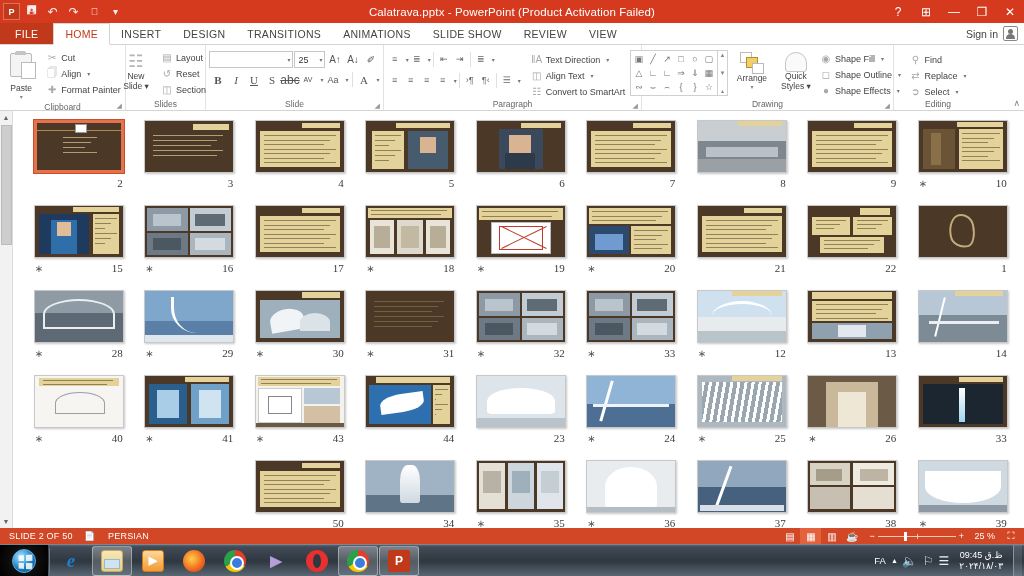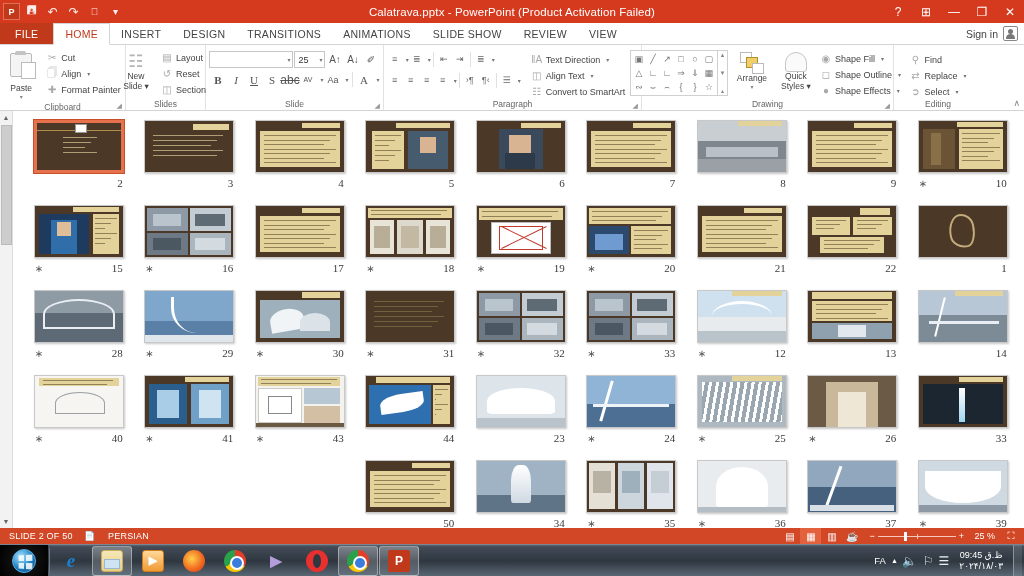--- a/index.html
+++ b/index.html
@@ -1223,20 +1223,37 @@
           </div>
         </div>
         <div class="meta">
           <span class="star">∗</span>
           <span class="num">39</span>
         </div>
       </div>
       <div class="slide-cell">
         <div class="thumb-wrap">
           <div class="thumb">
+            <i style="position:absolute;left:0px;top:0px;width:88px;height:51px;background:#4b3827;"></i>
+            <i style="position:absolute;left:2px;top:2px;width:40px;height:22px;background:#d8d2c5;"></i>
+            <i style="position:absolute;left:45px;top:2px;width:41px;height:22px;background:#efeae0;"></i>
+            <i style="position:absolute;left:2px;top:26px;width:40px;height:22px;background:#c7c0b2;"></i>
+            <i style="position:absolute;left:45px;top:26px;width:41px;height:22px;background:#e5dfd3;"></i>
+            <i style="position:absolute;left:8px;top:8px;width:26px;height:12px;background:#a59c8a;"></i>
+            <i style="position:absolute;left:52px;top:8px;width:28px;height:12px;background:#bdb4a3;"></i>
+          </div>
+        </div>
+        <div class="meta">
+          <span class="star"></span>
+          <span class="num">38</span>
+        </div>
+      </div>
+      <div class="slide-cell">
+        <div class="thumb-wrap">
+          <div class="thumb">
             <i style="position:absolute;left:0px;top:0px;width:88px;height:51px;background:#90a7bd;"></i>
             <i style="position:absolute;left:0px;top:26px;width:88px;height:25px;background:#45617d;"></i>
             <i style="position:absolute;left:24px;top:4px;width:3px;height:44px;background:#fff;transform:rotate(20deg)"></i>
             <i style="position:absolute;left:2px;top:44px;width:84px;height:6px;background:#d8dfe6;"></i>
           </div>
         </div>
         <div class="meta">
           <span class="star"></span>
           <span class="num">37</span>
         </div>

